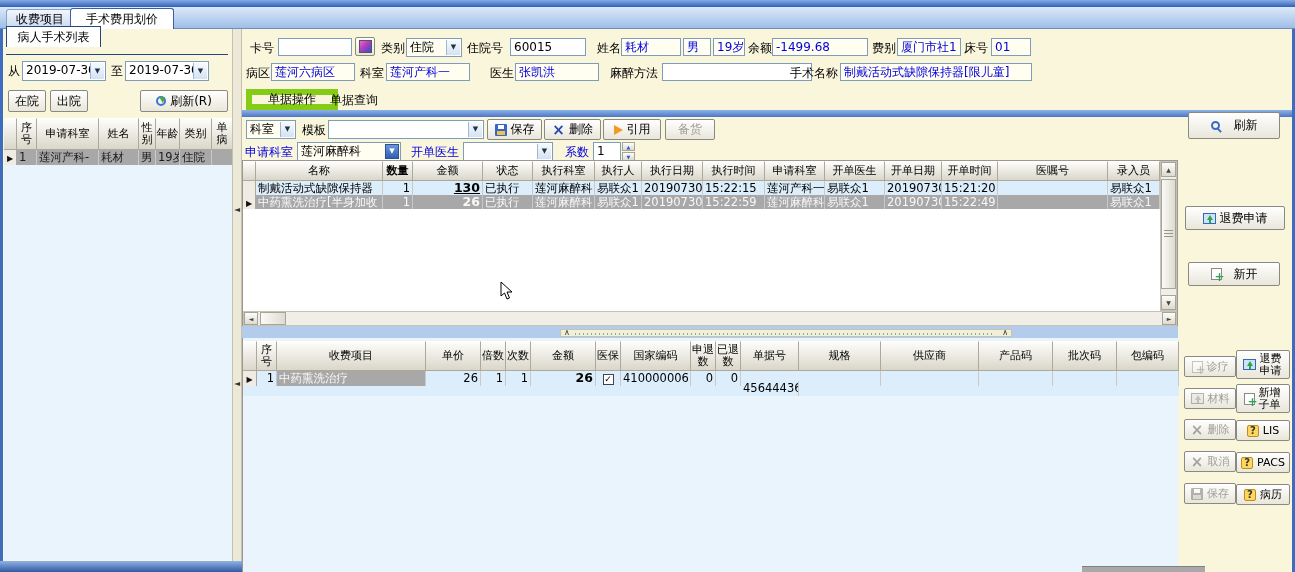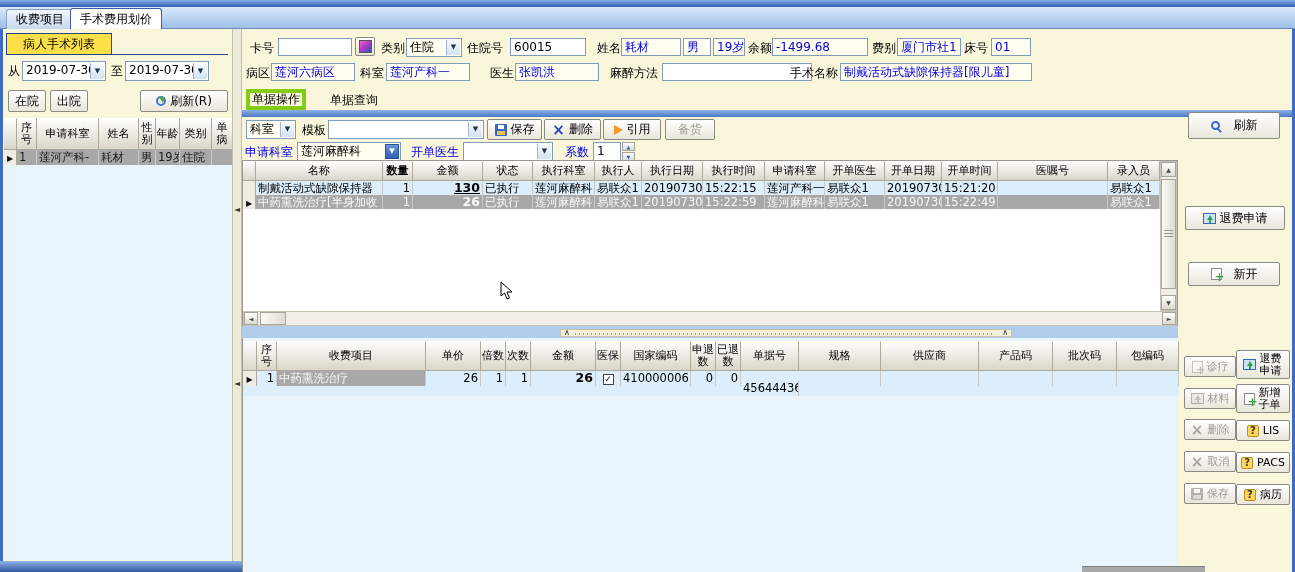--- a/index.html
+++ b/index.html
@@ -60,29 +60,29 @@
 </head>
 <body>
 
 <div id="win">
 
   <div class="abs" style="left:0;top:0;width:1295px;height:7px;background:linear-gradient(#86ACE8,#3160B4)"></div>
   <div class="abs" style="left:0;top:7px;width:1295px;height:22px;background:linear-gradient(#DCE9FA,#9FBEE8);border-bottom:1px solid #6E8CC0"></div>
   <div class="tab" style="left:6px;top:9px;height:20px;padding:0 9px;background:linear-gradient(#F2F6FC,#C8D8F0);border:1px solid #88A2C8;border-bottom:none;border-radius:3px 3px 0 0">
       <span>收费项目</span>
     </div>
-  <div class="tab" style="left:70px;top:8px;height:21px;padding:0 9px;background:#FFFFFF;border:1px solid #3A5FA8;border-bottom:none;border-radius:3px 3px 0 0">
+  <div class="tab" style="left:70px;top:8px;height:21px;padding:0 15px;background:#FFFFFF;border:1px solid #3A5FA8;border-bottom:none;border-radius:3px 3px 0 0">
       <span>手术费用划价</span>
     </div>
   <div class="abs" style="left:0;top:29px;width:3px;height:543px;background:#3E6CC0"></div>
   <div class="abs" style="left:1292px;top:29px;width:3px;height:543px;background:#3E6CC0"></div>
   <div class="abs" style="left:0;top:561px;width:242px;height:11px;background:linear-gradient(#8FB2E8,#31599F)"></div>
 
   <div class="abs" style="left:3px;top:29px;width:229px;height:532px;background:#FAF6DC"></div>
-  <div class="tab" style="left:6px;top:33px;width:106px;height:21px;background:#fde047;border:1px solid #26477E;border-bottom:none">
+  <div class="tab" style="left:6px;top:26px;width:95px;height:21px;background:#ffffff;border:1px solid #26477E;border-bottom:none">
       <span>病人手术列表</span>
     </div>
   <div class="abs" style="left:6px;top:54px;width:222px;height:1px;background:#26477E"></div>
 
   <span class="lbl" style="left:8px;top:64px">从</span>
   <div class="combo" style="left:22px;top:61px;width:84px;height:20px;background:#fff"><span>2019-07-30</span><span class="carrow">▼</span></div>
   <span class="lbl" style="left:111px;top:64px">至</span>
   <div class="combo" style="left:125px;top:61px;width:84px;height:20px;background:#fff"><span>2019-07-30</span><span class="carrow">▼</span></div>
 
   <div class="btn" style="left:8px;top:90px;width:38px;height:22px">
@@ -148,21 +148,21 @@
   <div class="fld blue" style="left:271px;top:63px;width:84px"><span>莲河六病区</span></div>
   <span class="lbl" style="left:360px;top:66px">科室</span>
   <div class="fld blue" style="left:386px;top:63px;width:84px"><span>莲河产科一</span></div>
   <span class="lbl" style="left:490px;top:66px">医生</span>
   <div class="fld blue" style="left:515px;top:63px;width:84px"><span>张凯洪</span></div>
   <span class="lbl" style="left:610px;top:66px">麻醉方法</span>
   <div class="fld white" style="left:662px;top:63px;width:150px"><span></span></div>
   <span class="lbl" style="left:790px;top:66px">手术名称</span>
   <div class="fld blue" style="left:840px;top:63px;width:192px"><span>制戴活动式缺隙保持器[限儿童]</span></div>
 
-  <div class="tab" style="left:246px;top:89px;width:60px;height:21px;background:#FAF6DC;border:4px solid #84cc16">
+  <div class="tab" style="left:246px;top:89px;width:92px;height:21px;background:#FAF6DC;border:6px solid #84cc16">
       <span>单据操作</span>
     </div>
   <div class="tab" style="left:322px;top:90px;width:64px;height:20px">
       <span>单据查询</span>
     </div>
   <div class="abs" style="left:242px;top:110px;width:1050px;height:7px;background:linear-gradient(#8FB2E8,#4A76C4)"></div>
 
   <div class="combo" style="left:246px;top:120px;width:50px;height:19px"><span>科室</span><span class="carrow">▼</span></div>
   <span class="lbl" style="left:302px;top:123px">模板</span>
   <div class="combo" style="left:328px;top:120px;width:156px;height:19px;background:#fff"><span></span><span class="carrow">▼</span></div>

